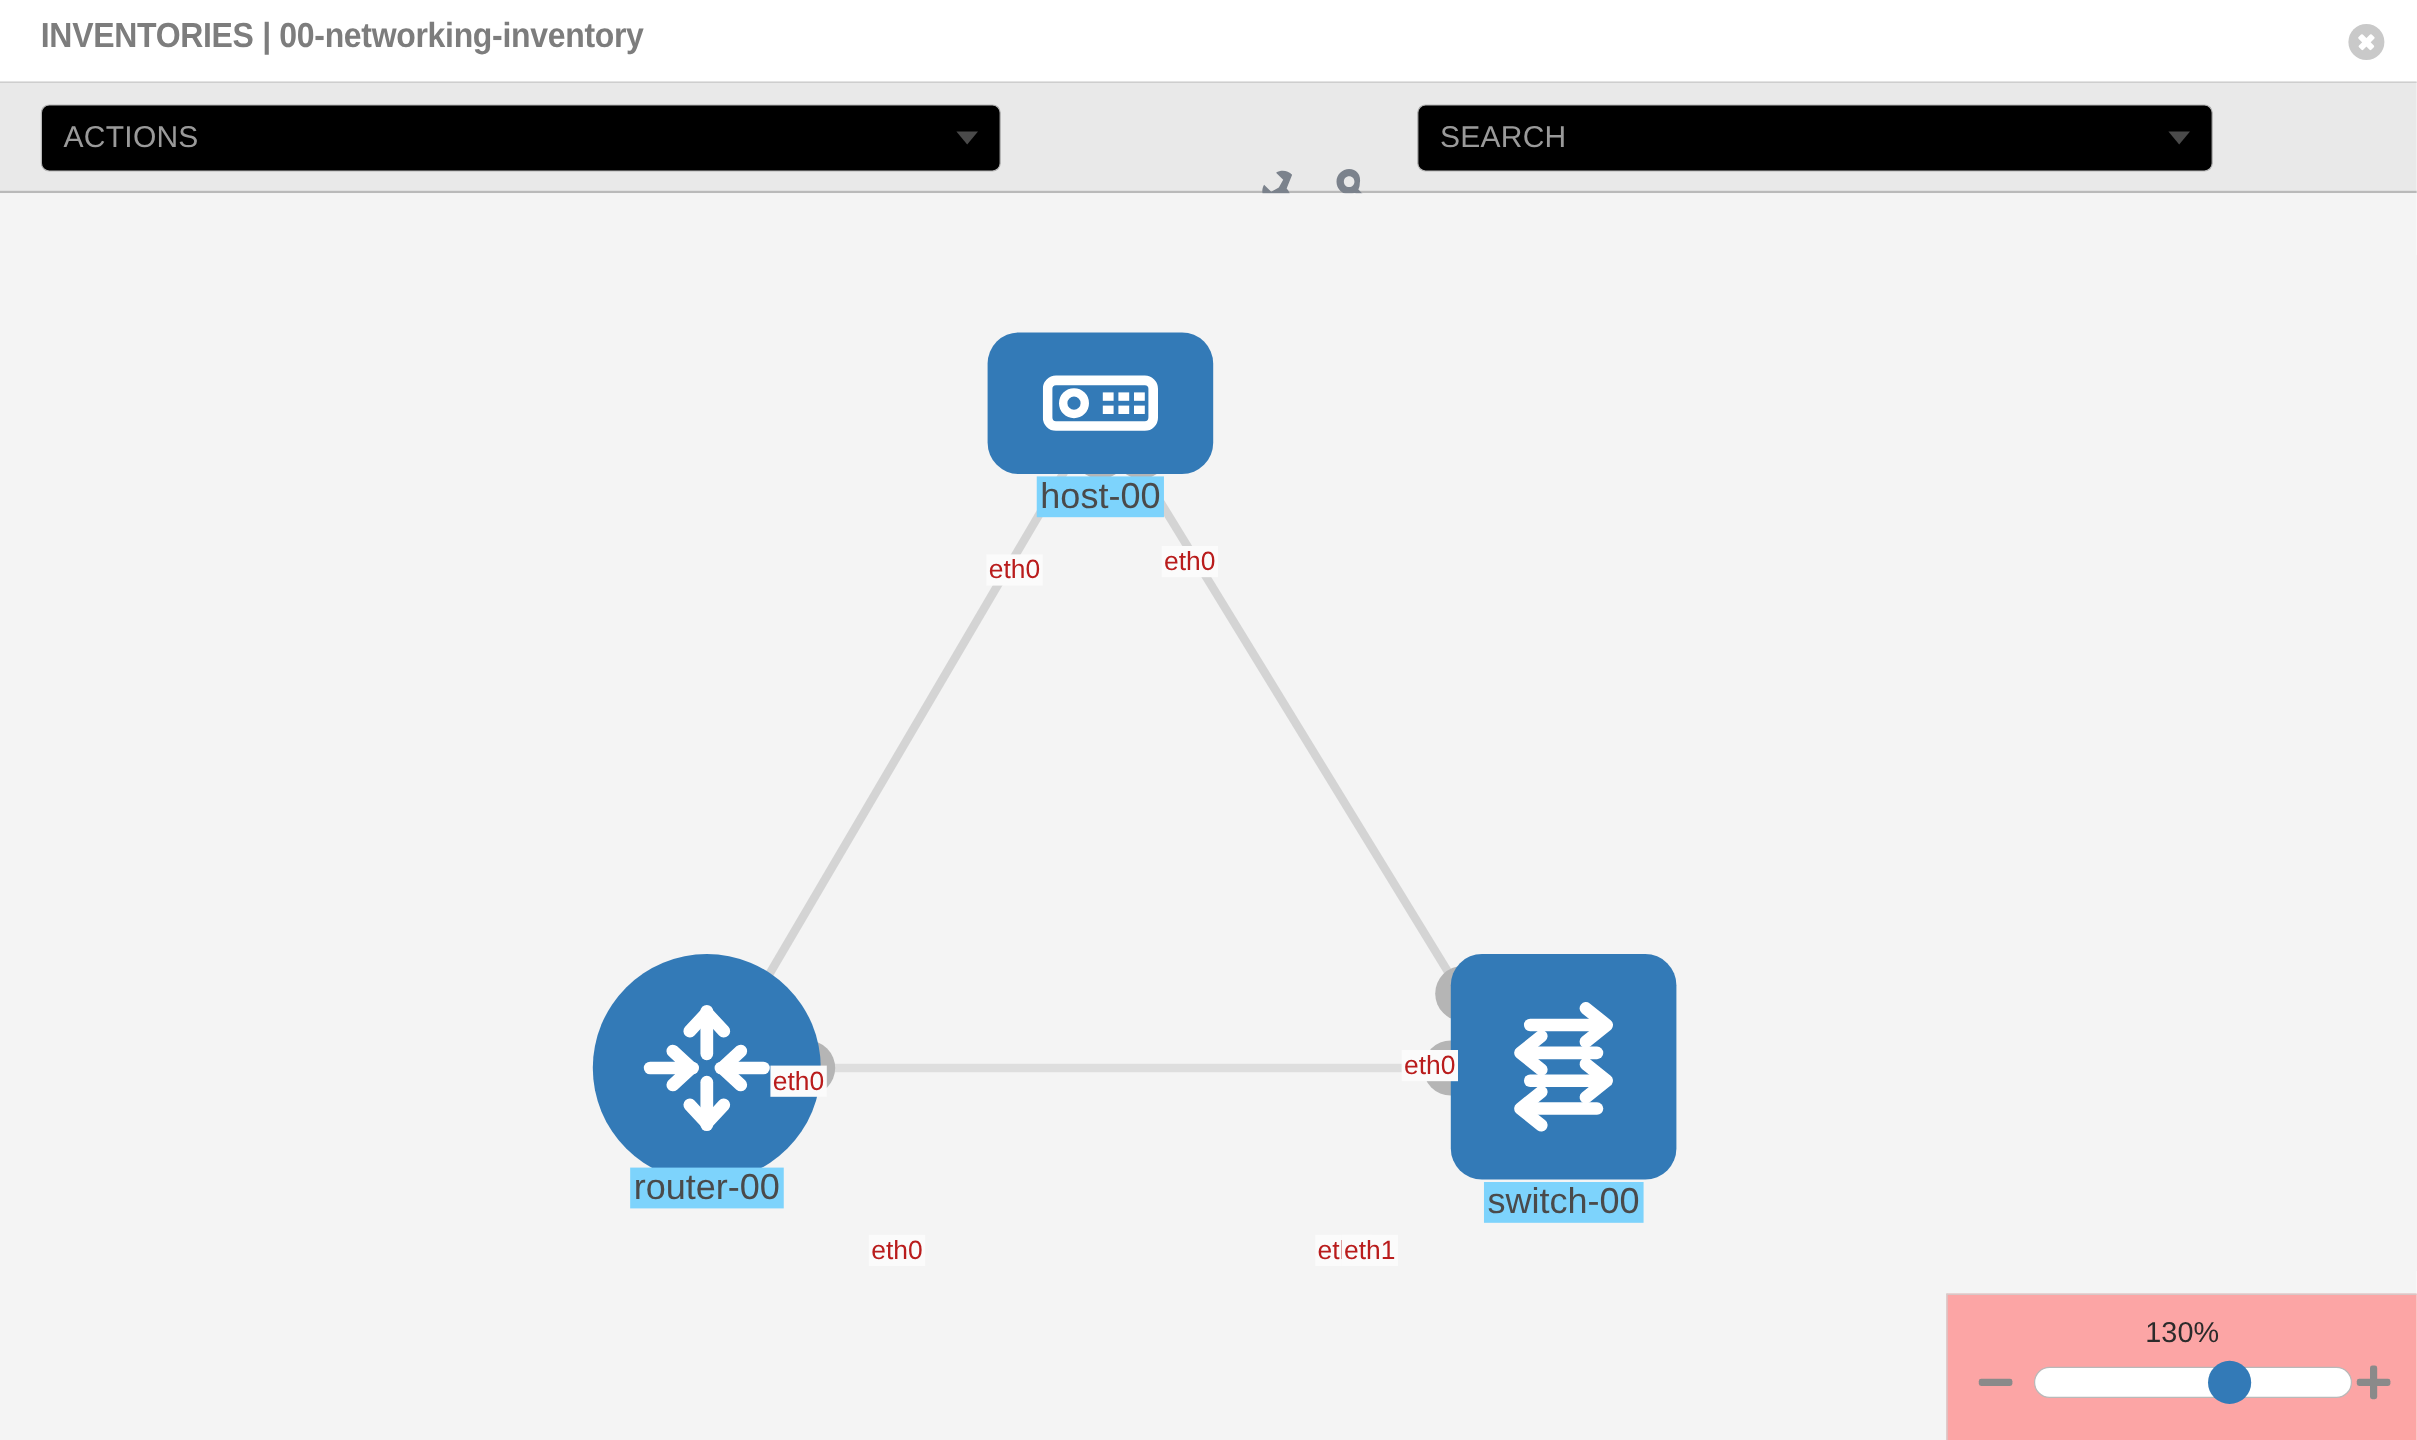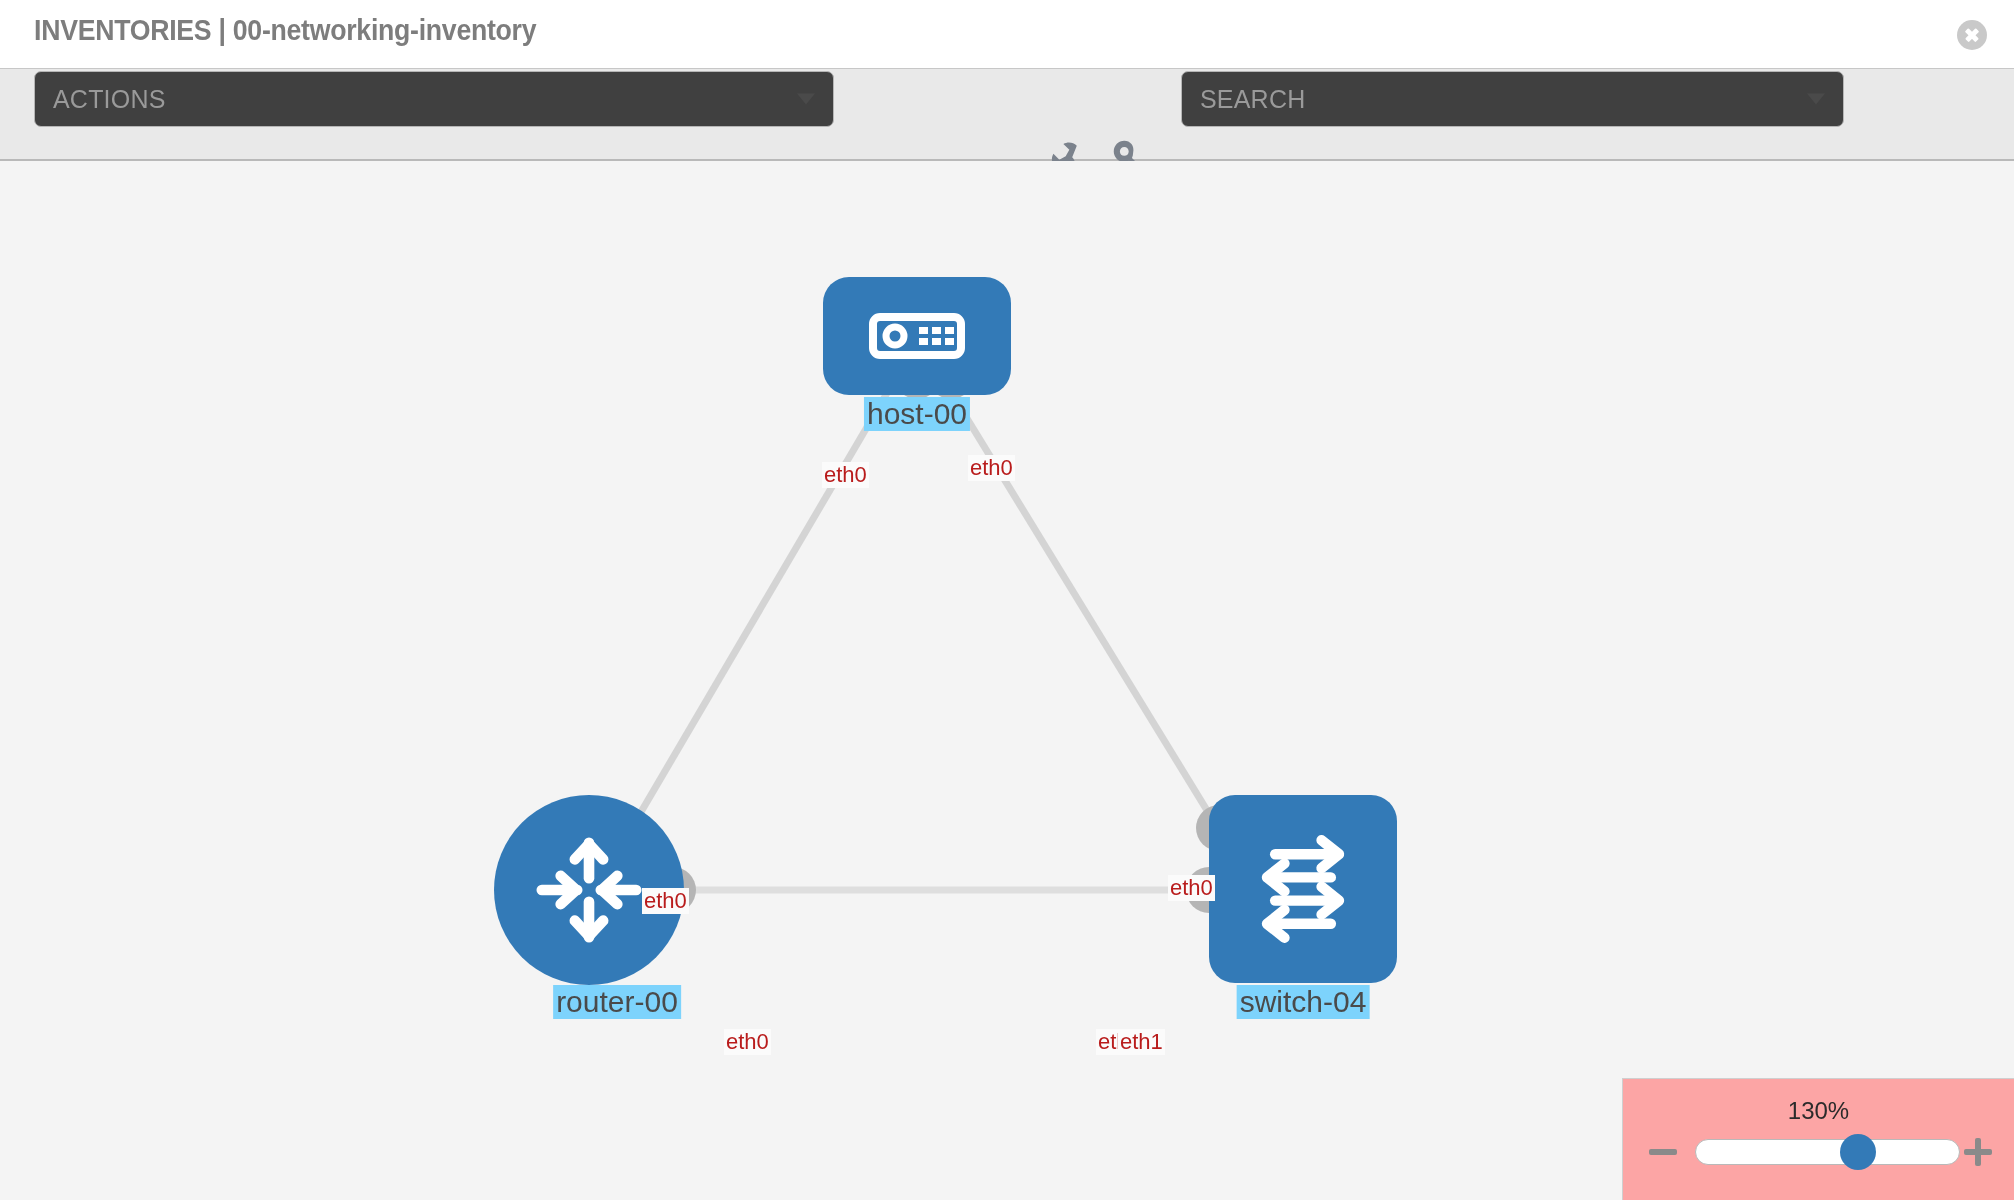--- a/index.html
+++ b/index.html
@@ -36,22 +36,22 @@
   .close-btn::after  { transform: translate(-50%,-50%) rotate(-45deg); }
 
   
   .toolbar {
     position: absolute; left: 0; top: 68px; width: 2014px; height: 93px;
     background: #e9e9e9;
     border-top: 1px solid #c7c7c7;
     border-bottom: 2px solid #b9b9b9;
   }
   .sel {
-    position: absolute; top: 2px; height: 56px;
-    background: #404040; border: 1px solid #b6b6b6; border-radius: 7px;
+    position: absolute; top: 18px; height: 56px;
+    background: #000000; border: 1px solid #b6b6b6; border-radius: 7px;
     cursor: pointer;
   }
   .sel-label {
     position: absolute; left: 18px; top: 50%; transform: translateY(-50%);
     font-size: 25px; color: #9a9a9a; letter-spacing: 0.2px;
     font-family: "Liberation Sans Narrow", "Liberation Sans", sans-serif;
     white-space: nowrap;
   }
   .caret {
     position: absolute; right: 18px; top: 50%; transform: translateY(-50%);
@@ -89,21 +89,21 @@
   }
 
   
   #node-host { left: 823px; top: 116px; width: 188px; height: 118px; }
   #node-host .node-shape { width: 188px; height: 118px; border-radius: 26px; }
   #node-host .node-label { top: 120px; }
 
   
   #node-router { left: 494px; top: 634px; width: 190px; height: 190px; }
   #node-router .node-shape { width: 190px; height: 190px; border-radius: 50%; }
-  #node-router .node-label { top: 190px; margin-left: 28px; }
+  #node-router .node-label { top: 178px; }
 
   
   #node-switch { left: 1209px; top: 634px; width: 188px; height: 188px; }
   #node-switch .node-shape { width: 188px; height: 188px; border-radius: 26px; }
   #node-switch .node-label { top: 190px; }
 
   
   .nub {
     position: absolute; width: 46px; height: 46px; border-radius: 50%;
     background: #b5b5b5;
@@ -245,21 +245,21 @@
               <polyline points="66,8 81,20 66,32"></polyline>
               <line x1="74" y1="40" x2="20" y2="40"></line>
               <polyline points="34,28 19,40 34,52"></polyline>
               <line x1="26" y1="60" x2="80" y2="60"></line>
               <polyline points="66,48 81,60 66,72"></polyline>
               <line x1="74" y1="80" x2="20" y2="80"></line>
               <polyline points="34,68 19,80 34,92"></polyline>
             </g>
           </svg>
         </div>
-        <div class="node-label">switch-04</div>
+        <div class="node-label">switch-00</div>
       </div>
 
       <div class="edge-label" style="left:822px; top:301px;">eth0</div>
       <div class="edge-label" style="left:968px; top:294px;">eth0</div>
       <div class="edge-label" style="left:642px; top:727px;">eth0</div>
       <div class="edge-label" style="left:1168px; top:714px;">eth0</div>
       <div class="edge-label" style="left:724px; top:868px;">eth0</div>
       <div class="edge-label" style="left:1096px; top:868px;">eth0</div>
       <div class="edge-label" style="left:1118px; top:868px;">eth1</div>
 

